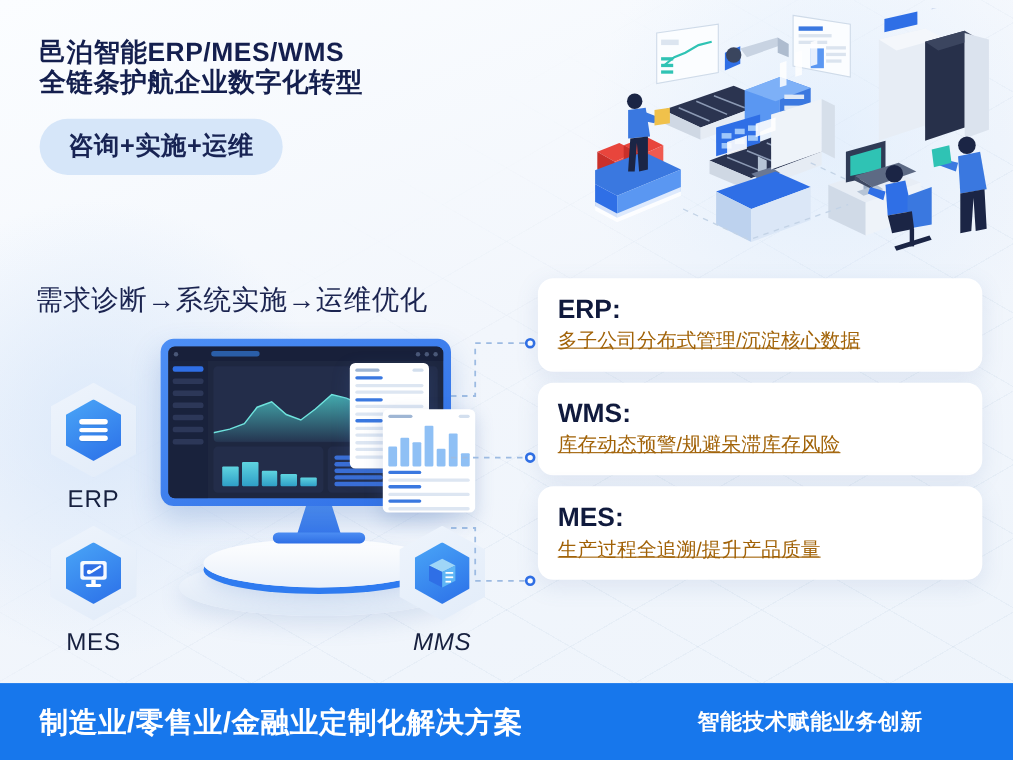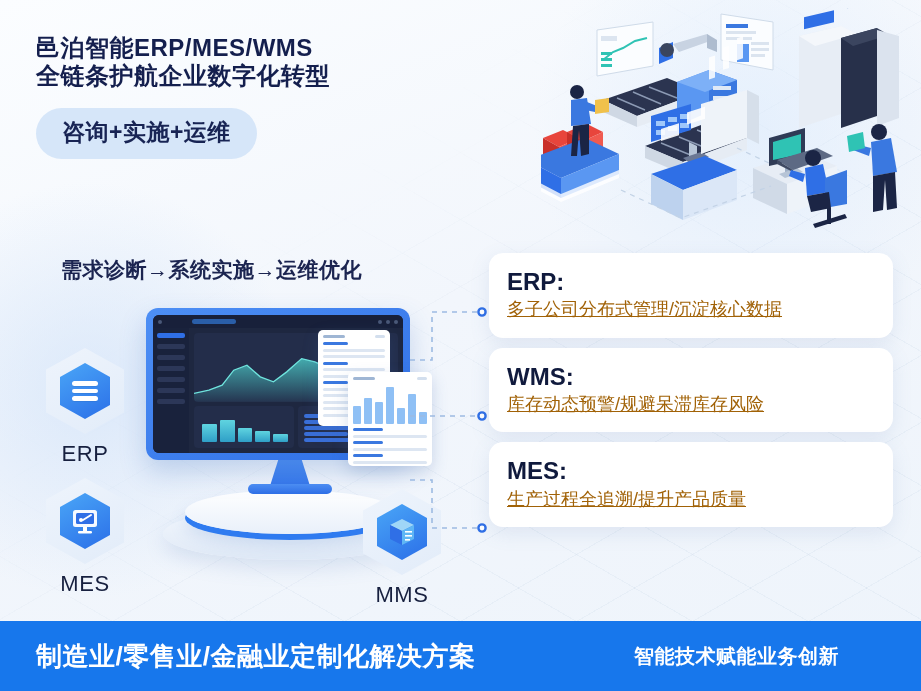--- a/index.html
+++ b/index.html
@@ -46,23 +46,22 @@
   }
   .pill {
     display:inline-block; margin-top:18px;
     background:#d6e6f9; color:#182454;
     font-size:23px; font-weight:bold;
     padding:9px 26px 11px; border-radius:30px;
     letter-spacing:.5px;
   }
   .flowline {
     position:absolute; left:32px; top:256px; z-index:6;
-    font-size:21px; font-weight:bold; color:#1b2450; letter-spacing:.5px;
+    font-size:25px; font-weight:normal; color:#1b2450; letter-spacing:.5px;
     white-space:nowrap;
-    margin-left:29px;
   }
 
   
   .scene { position:absolute; right:0; top:8px; width:380px; height:230px; z-index:4; }
 
   
   .hexcol { position:absolute; z-index:6; text-align:center; }
   .hex-wrap { position:relative; width:78px; height:86px; margin:0 auto; }
   .hex-outer, .hex-inner {
     position:absolute; left:50%; top:50%;
@@ -392,21 +391,21 @@
           <circle cx="11" cy="13" r="2" fill="#fff"></circle>
           <path d="M13 13 L21 8" stroke="#fff" stroke-width="2" stroke-linecap="round"></path>
           <rect x="13" y="20" width="4" height="4" fill="#fff"></rect>
           <rect x="8" y="24" width="14" height="2.6" rx="1.3" fill="#fff"></rect>
         </svg>
       </div>
     </div>
     <div class="hex-label">MES</div>
   </div>
 
-  <div class="hexcol" style="left:363px; top:489px;">
+  <div class="hexcol" style="left:363px; top:478px;font-style:italic;">
     <div class="hex-wrap">
       <div class="hex-outer"></div>
       <div class="hex-inner">
         <svg width="30" height="32" viewBox="0 0 30 32">
           <path d="M15 3 L27 9 L15 15 L3 9 Z" fill="#9fd6f7"></path>
           <path d="M3 9 L15 15 L15 29 L3 23 Z" fill="#2f6fe6"></path>
           <path d="M15 15 L27 9 L27 23 L15 29 Z" fill="#5fb6f5"></path>
           <g fill="#fff">
             <rect x="18" y="15" width="7" height="1.6"></rect>
             <rect x="18" y="19" width="7" height="1.6"></rect>

